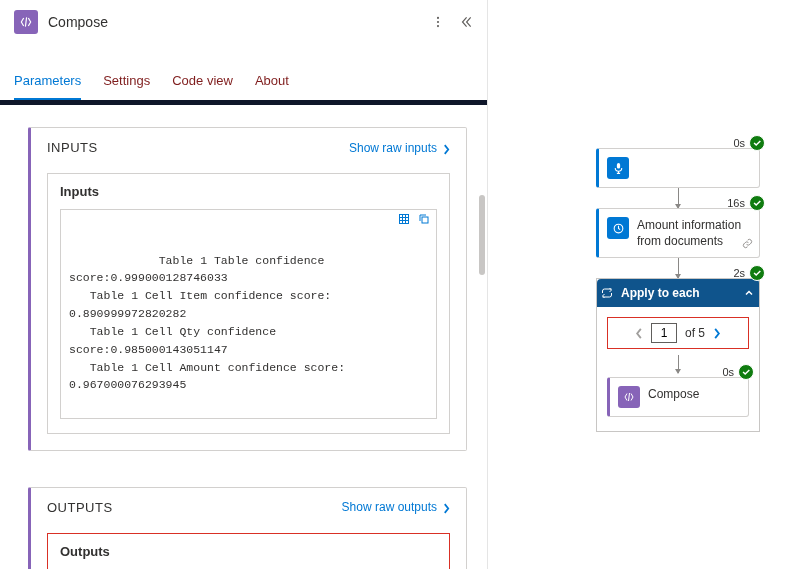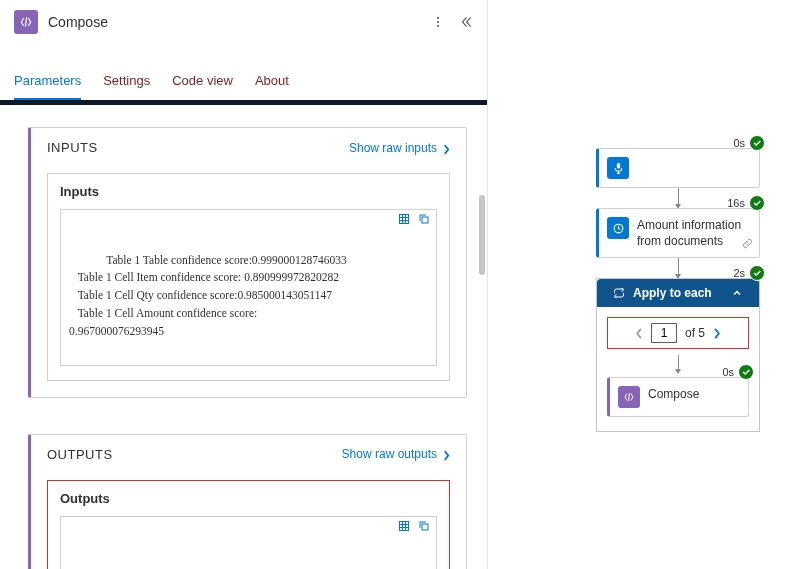--- a/index.html
+++ b/index.html
@@ -17,39 +17,39 @@
   .panel-body { padding: 22px 20px 10px 28px; overflow-y: auto; flex: 1; position: relative; }
   .scrollbar-fake { position: absolute; right: 2px; top: 90px; width: 6px; height: 80px; background: #c8c6c4; border-radius: 3px; }
   .card { border: 1px solid #d2d0ce; border-left: 3px solid #8764b8; border-radius: 2px; padding: 12px 16px 16px; margin-bottom: 36px; }
   .card-header { display: flex; align-items: center; justify-content: space-between; margin-bottom: 18px; }
   .card-title { font-size: 13px; font-weight: 400; letter-spacing: 0.5px; }
   .show-raw { color: #0078d4; font-size: 12px; cursor: pointer; display: flex; align-items: flex-end; gap: 6px; }
   .show-raw svg { width: 7px; height: 11px; }
   .subcard { border: 1px solid #d2d0ce; padding: 10px 12px 14px; }
   .subcard-head { display:flex; justify-content: space-between; align-items:flex-start; margin-bottom: 10px;}
   .subcard-title { font-size: 13px; font-weight: 600; }
-  .codebox { border: 1px solid #d2d0ce; padding: 6px 8px; font-family: Liberation Serif, serif; font-size: 11.5px; line-height: 1.55; white-space: pre-wrap; position: relative; }
+  .codebox { border: 1px solid #d2d0ce; padding: 6px 8px; font-family: Liberation Mono, monospace; font-size: 11.5px; line-height: 1.55; white-space: pre-wrap; position: relative; }
   .codebox-icons { position:absolute; top:3px; right:6px; display:flex; gap:8px; color:#0078d4;}
   .codebox-icons span{cursor:pointer;}
   .redbox { border: 1px solid #d93025; }
   
   .canvas { position: absolute; left: 488px; top: 0; width: 298px; height: 569px; background-image: radial-gradient(#c8c6c4 0.7px, transparent 0.7px); background-size: 14px 14px; background-position: 4px 4px; }
   .flow { position: absolute; left: 108px; top: 148px; width: 164px; }
   .node { background: #fff; border: 1px solid #d2d0ce; border-radius: 3px; padding: 8px 10px 8px 8px; display: flex; align-items: flex-start; gap: 8px; font-size: 12px; line-height: 1.3; position: relative; margin-bottom: 0;}
   .node .nicon { width: 22px; height: 22px; border-radius: 3px; display:flex; align-items:center; justify-content:center; flex-shrink:0; }
   .node .ntext { padding-top: 1px; }
   .node.blueaccent { border-left: 3px solid #0078d4; }
   .node.purpleaccent { border-left: 3px solid #8764b8; }
   .badge { position: absolute; top: -14px; right: -6px; display: flex; align-items: center; gap: 4px; font-size: 11px; }
   .badge .check { width: 16px; height: 16px; background: #107c10; border-radius: 50%; border: 1.5px solid #fff; display:flex;align-items:center;justify-content:center;}
   .badge .check svg{ width:10px;height:10px;}
   .connector { width: 1px; height: 20px; background: #8a8886; margin: 0 auto; position: relative; }
   .connector::after { content:""; position:absolute; bottom:-1px; left:-3px; width:0;height:0; border-left:3.5px solid transparent; border-right:3.5px solid transparent; border-top:5px solid #8a8886;}
   .apply-wrap { background:#fff; border:1px solid #c8c6c4; border-radius:0; padding-bottom:14px; position:relative;}
-  .apply-header { background:#0f548c; color:#fff; border-top-left-radius:4px; border-top-right-radius:4px; padding:7px 16px; display:flex; align-items:center; gap:8px; font-size:12px; font-weight:600;}
+  .apply-header { background:#0f548c; color:#fff; border-top-left-radius:4px; border-top-right-radius:4px; padding:7px 4px; display:flex; align-items:center; gap:8px; font-size:12px; font-weight:600;}
   .apply-header .spacer{flex:1;}
   .apply-header svg{width:12px;height:12px;}
   .pager { margin:10px 10px 0; border:1px solid #d93025; padding:5px 8px; display:flex; align-items:center; justify-content:center; gap:8px; font-size:12px;}
   .pager .pg-input{ width:26px; height:20px; border:1px solid #605e5c; text-align:center; font-size:12px;}
   .pager .chev{ color:#0078d4; cursor:pointer; display:flex;}
   .pager .chev.dis{ color:#a19f9d; cursor:default;}
   .inner-connector{ width:1px; height:18px; background:#8a8886; margin:6px auto 0; position:relative;}
   .inner-connector::after{content:"";position:absolute;bottom:-1px;left:-3px;width:0;height:0;border-left:3.5px solid transparent;border-right:3.5px solid transparent;border-top:5px solid #8a8886;}
   .compose-node{ margin:4px 10px 0; }
   .link-ic { position:absolute; bottom:4px; right:6px; color:#8a8886;}

